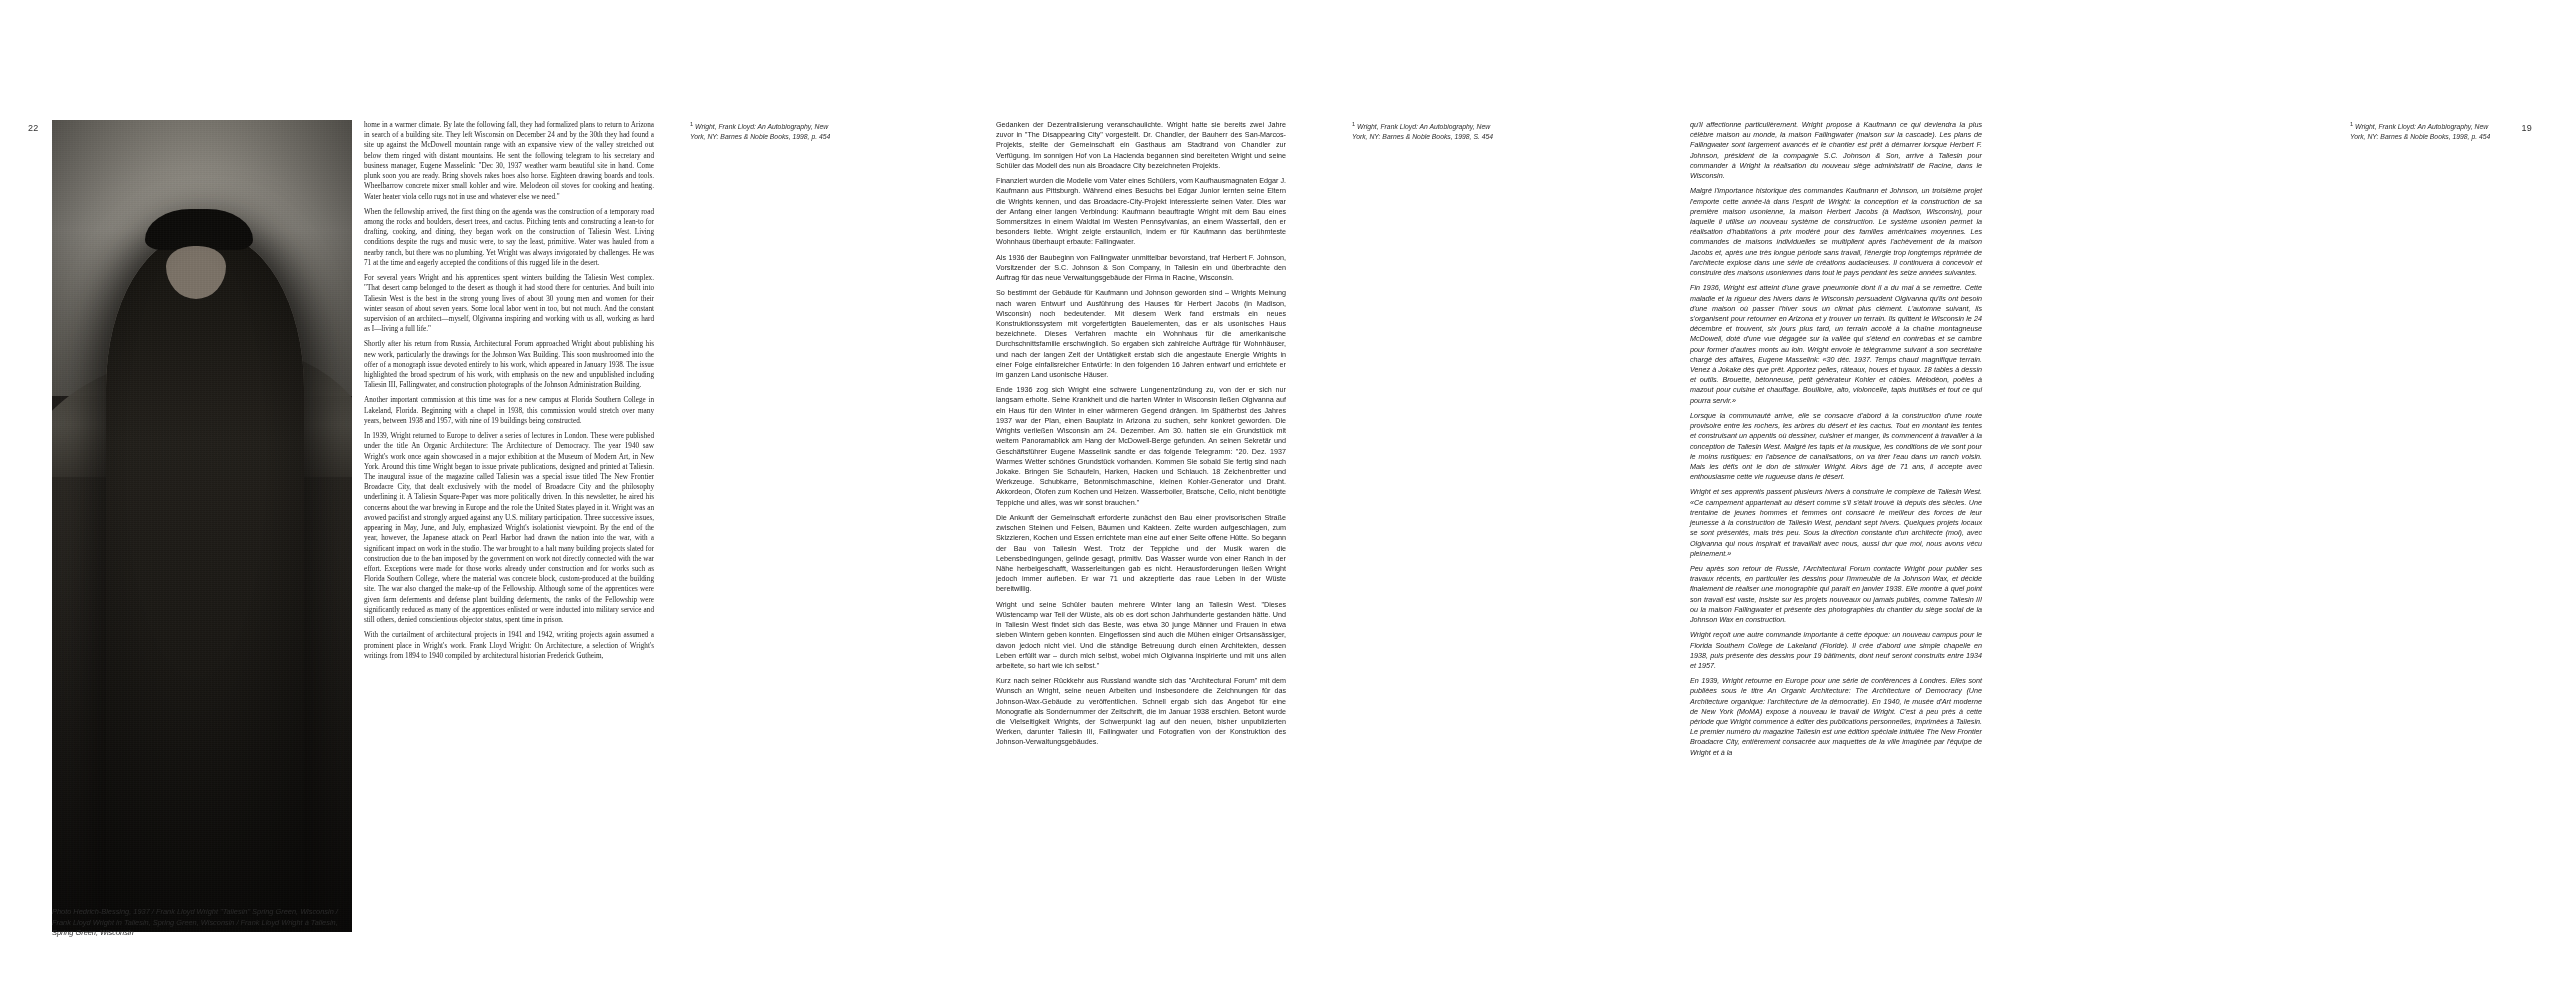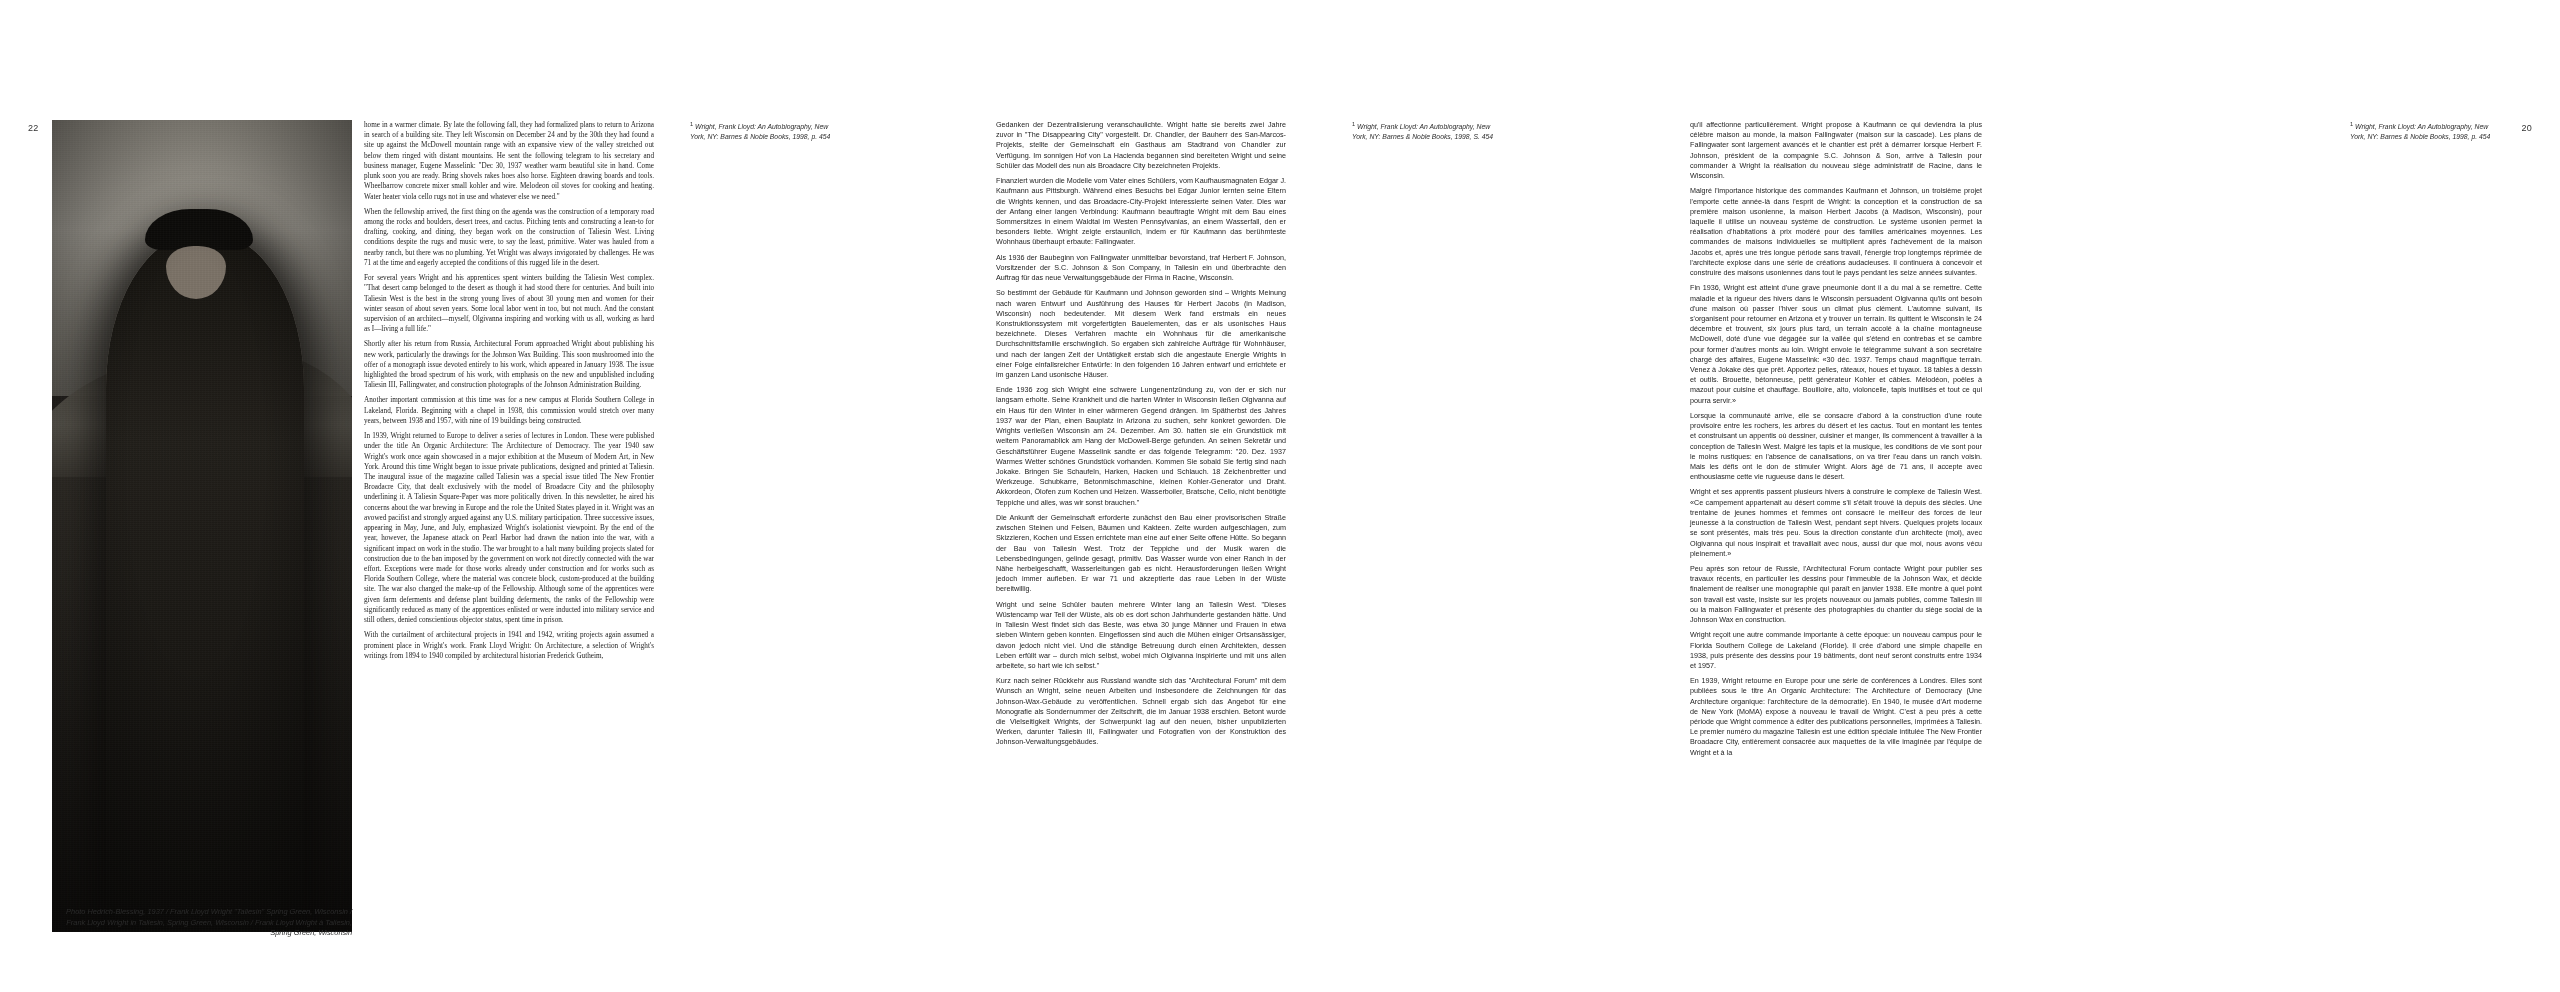--- a/index.html
+++ b/index.html
@@ -106,38 +106,37 @@
   
   .plate-caption {
     position: absolute;
     left: 52px;
     top: 879px;
     width: 300px;
     font-size: 7.4px;
     line-height: 1.45;
     font-style: italic;
     color: #2b2b2b;
-    text-align: right;
   }
 
   
   .col {
     position: absolute;
     top: 92px;
     font-size: 7.2px;
     line-height: 1.42;
     text-align: justify;
     color: #1c1c1c;
     hyphens: auto;
   }
   .col p { margin: 0 0 5px 0; }
 
   .col-en  { left: 364px;  width: 290px; font-family: Liberation Serif, serif; }
   .col-de  { left: 996px; width: 290px; }
-  .col-fr  { left: 1690px; width: 292px; }
+  .col-fr  { left: 1690px; width: 292px; font-style: italic; }
 
   
   .fn {
     position: absolute;
     top: 92px;
     width: 148px;
     font-size: 6.8px;
     line-height: 1.5;
     font-style: italic;
     color: #2b2b2b;
@@ -150,21 +149,21 @@
     vertical-align: super;
     font-style: normal;
   }
 </style>
 </head>
 <body>
 
 <div class="spread">
 
   <div class="folio folio-left">22</div>
-  <div class="folio folio-right">20</div>
+  <div class="folio folio-right">19</div>
 
   <div class="plate">
     <div class="sky"></div>
     <div class="hills"></div>
     <div class="ground"></div>
     <div class="figure"></div>
     <div class="hat"></div>
     <div class="face"></div>
     <div class="grain"></div>
     <div class="vignette"></div>

